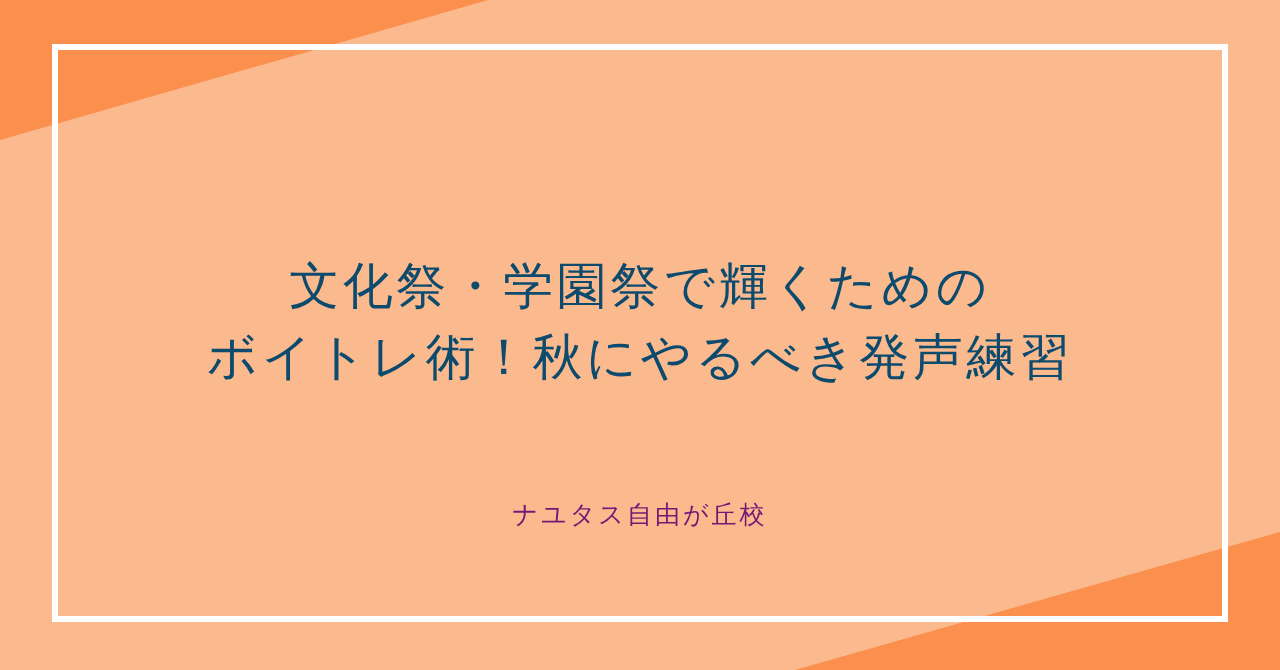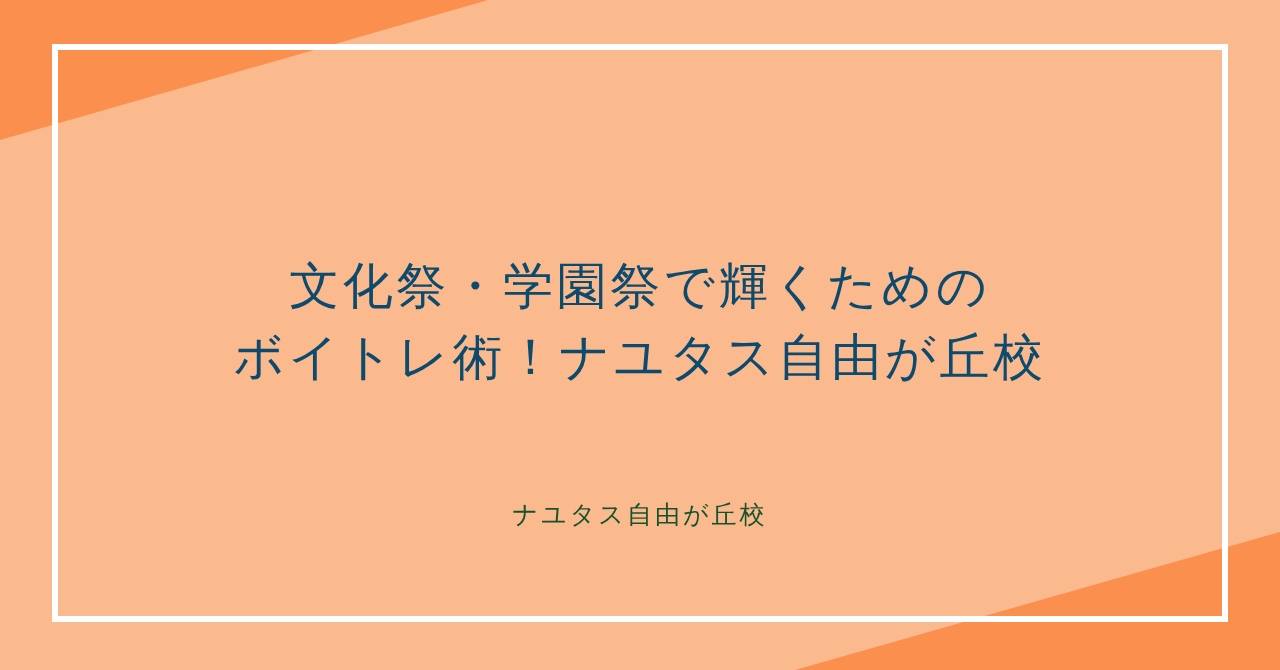--- a/index.html
+++ b/index.html
@@ -63,21 +63,21 @@
     font-weight: 400;
     letter-spacing: 0.07em;
     text-align: center;
     white-space: nowrap;
     margin-top: -26px;
   }
 
   .title-line { display: block; }
 
   .subtitle {
-    color: #14532d;
+    color: #701a75;
     font-size: 25px;
     font-weight: 400;
     letter-spacing: 0.12em;
     text-align: center;
     white-space: nowrap;
     position: absolute;
     top: 498px;
     left: 0;
     width: 1280px;
   }
@@ -91,20 +91,20 @@
     <polygon points="0,0 488,0 0,140" fill="#fb8f4e"></polygon>
     <polygon points="1280,532 1280,670 795,670" fill="#fb8f4e"></polygon>
   </svg>
 
   <div class="frame"></div>
 
   <div class="content">
 
     <h1 class="title">
       <span class="title-line">文化祭・学園祭で輝くための</span>
-      <span class="title-line">ボイトレ術！ナユタス自由が丘校</span>
+      <span class="title-line">ボイトレ術！秋にやるべき発声練習</span>
     </h1>
 
     <div class="subtitle">ナユタス自由が丘校</div>
 
   </div>
 
 </div>
 
 </body></html>

